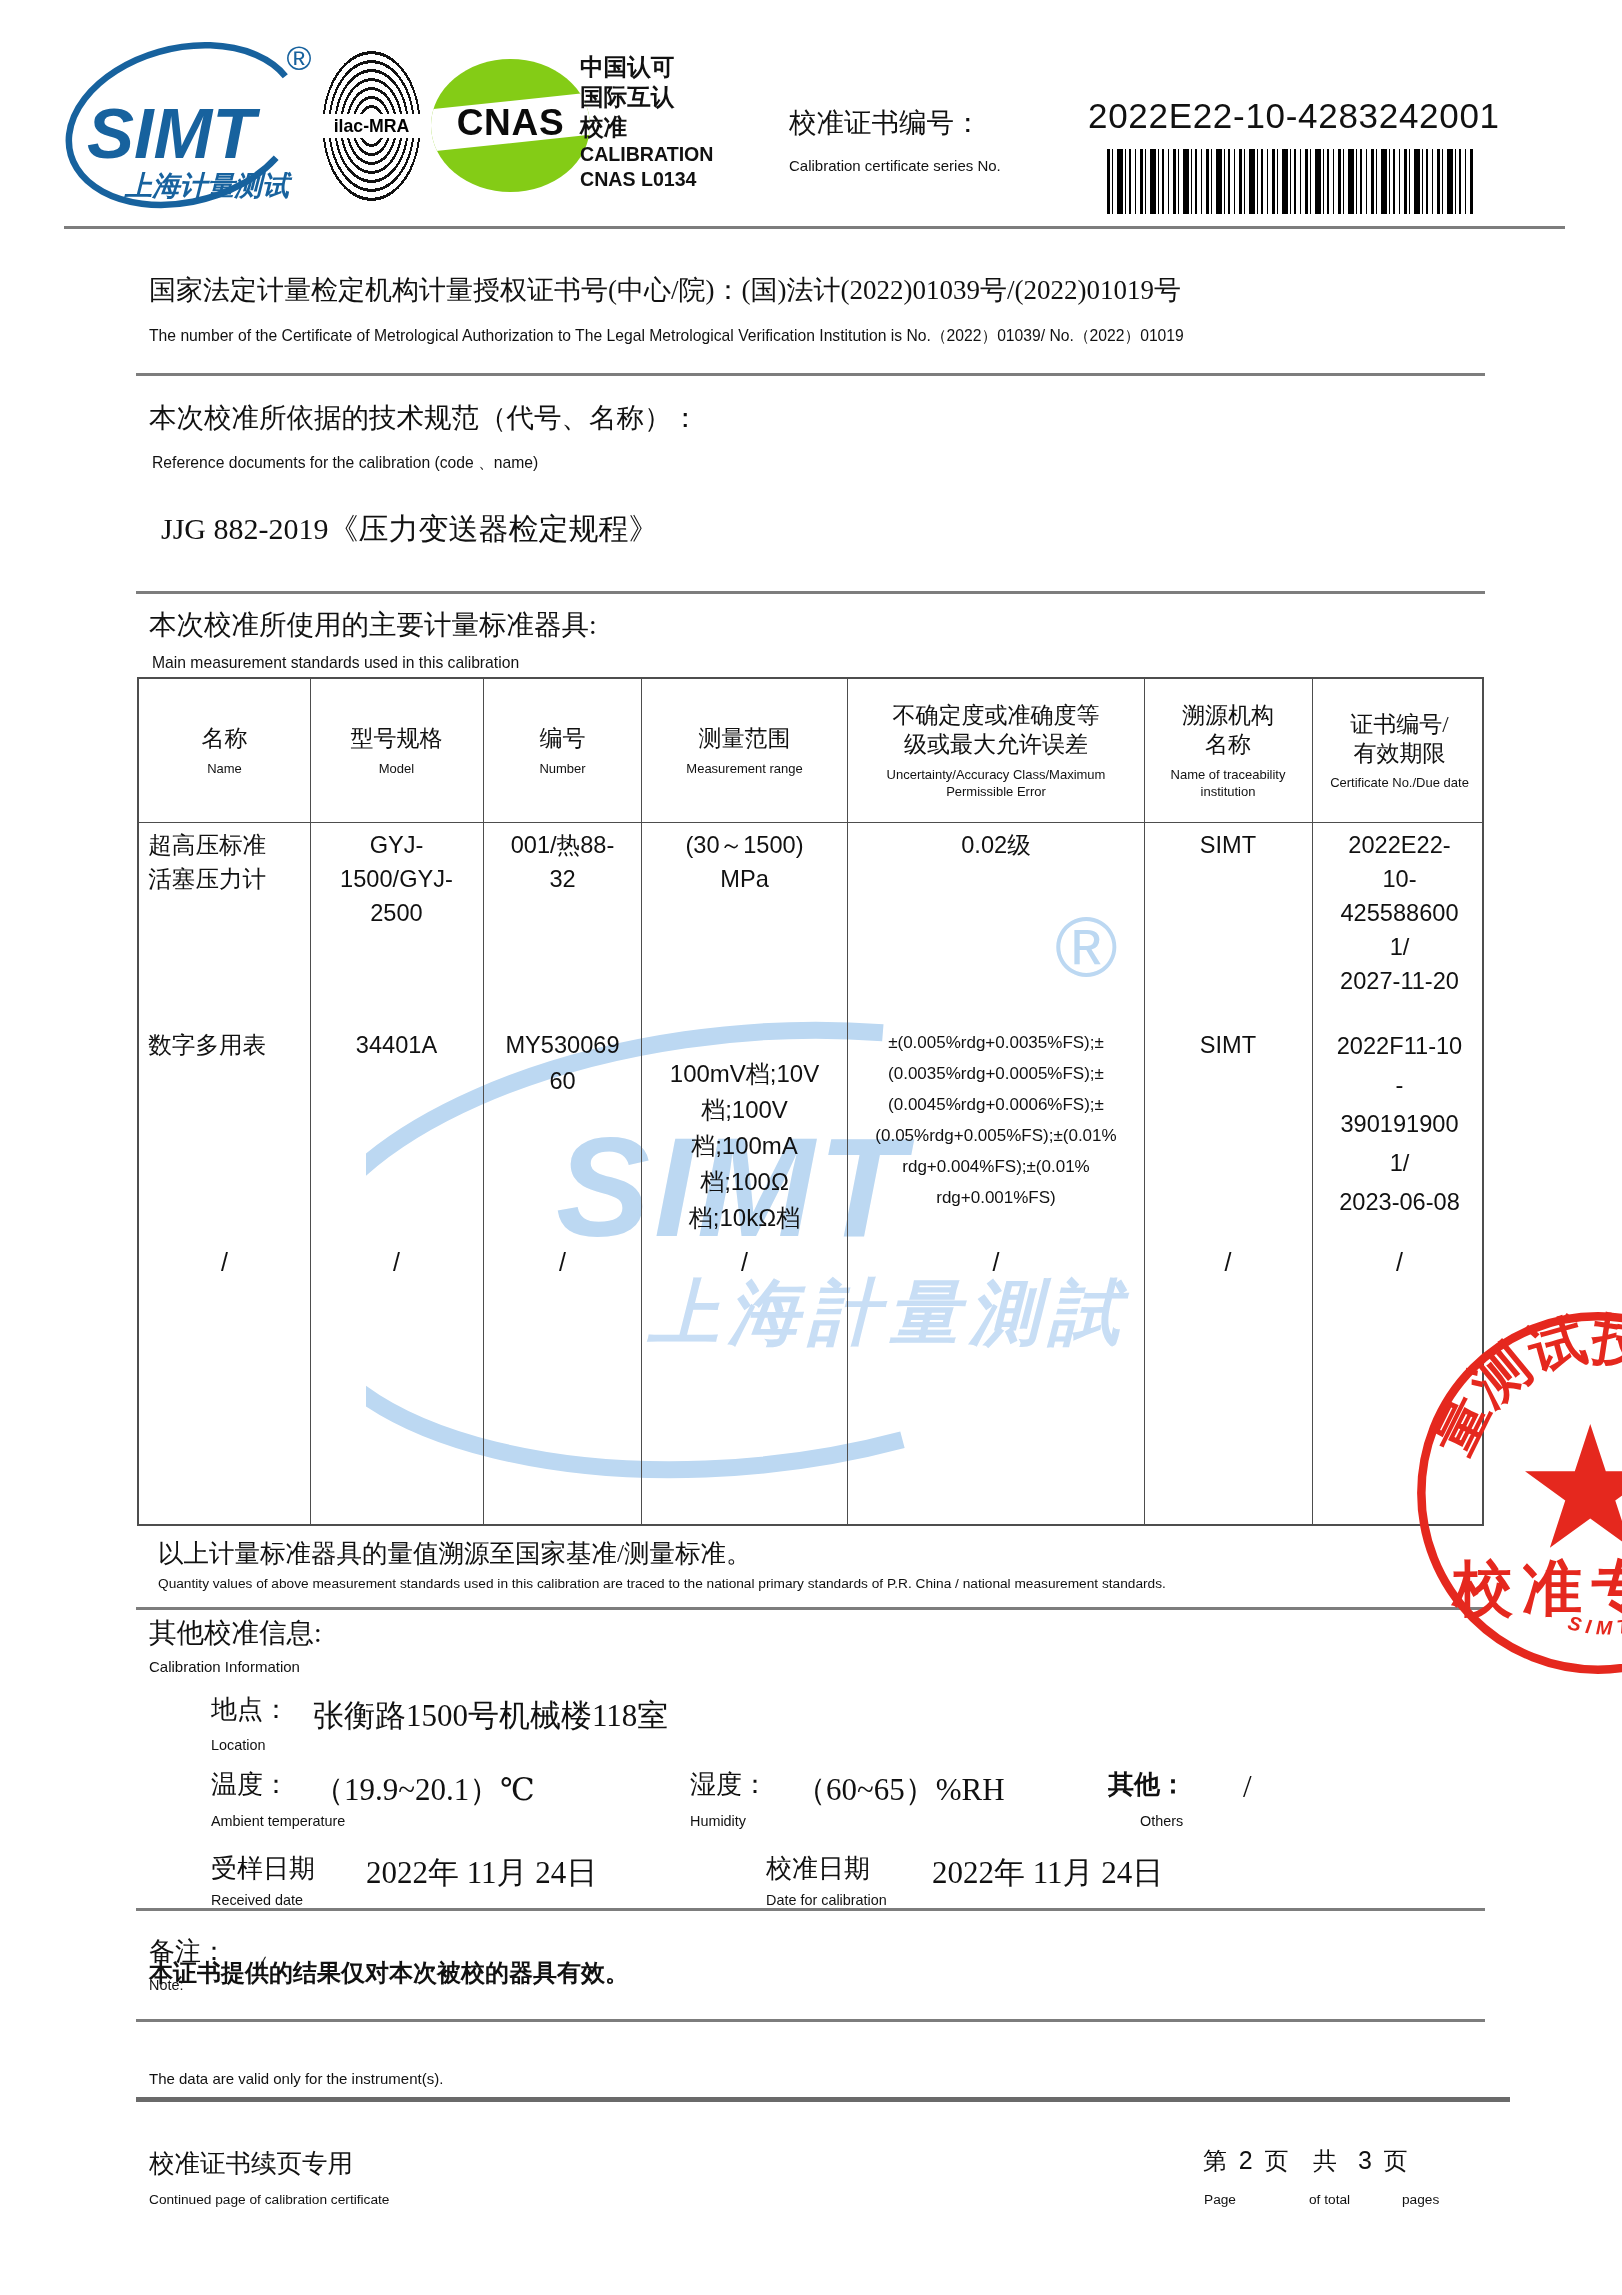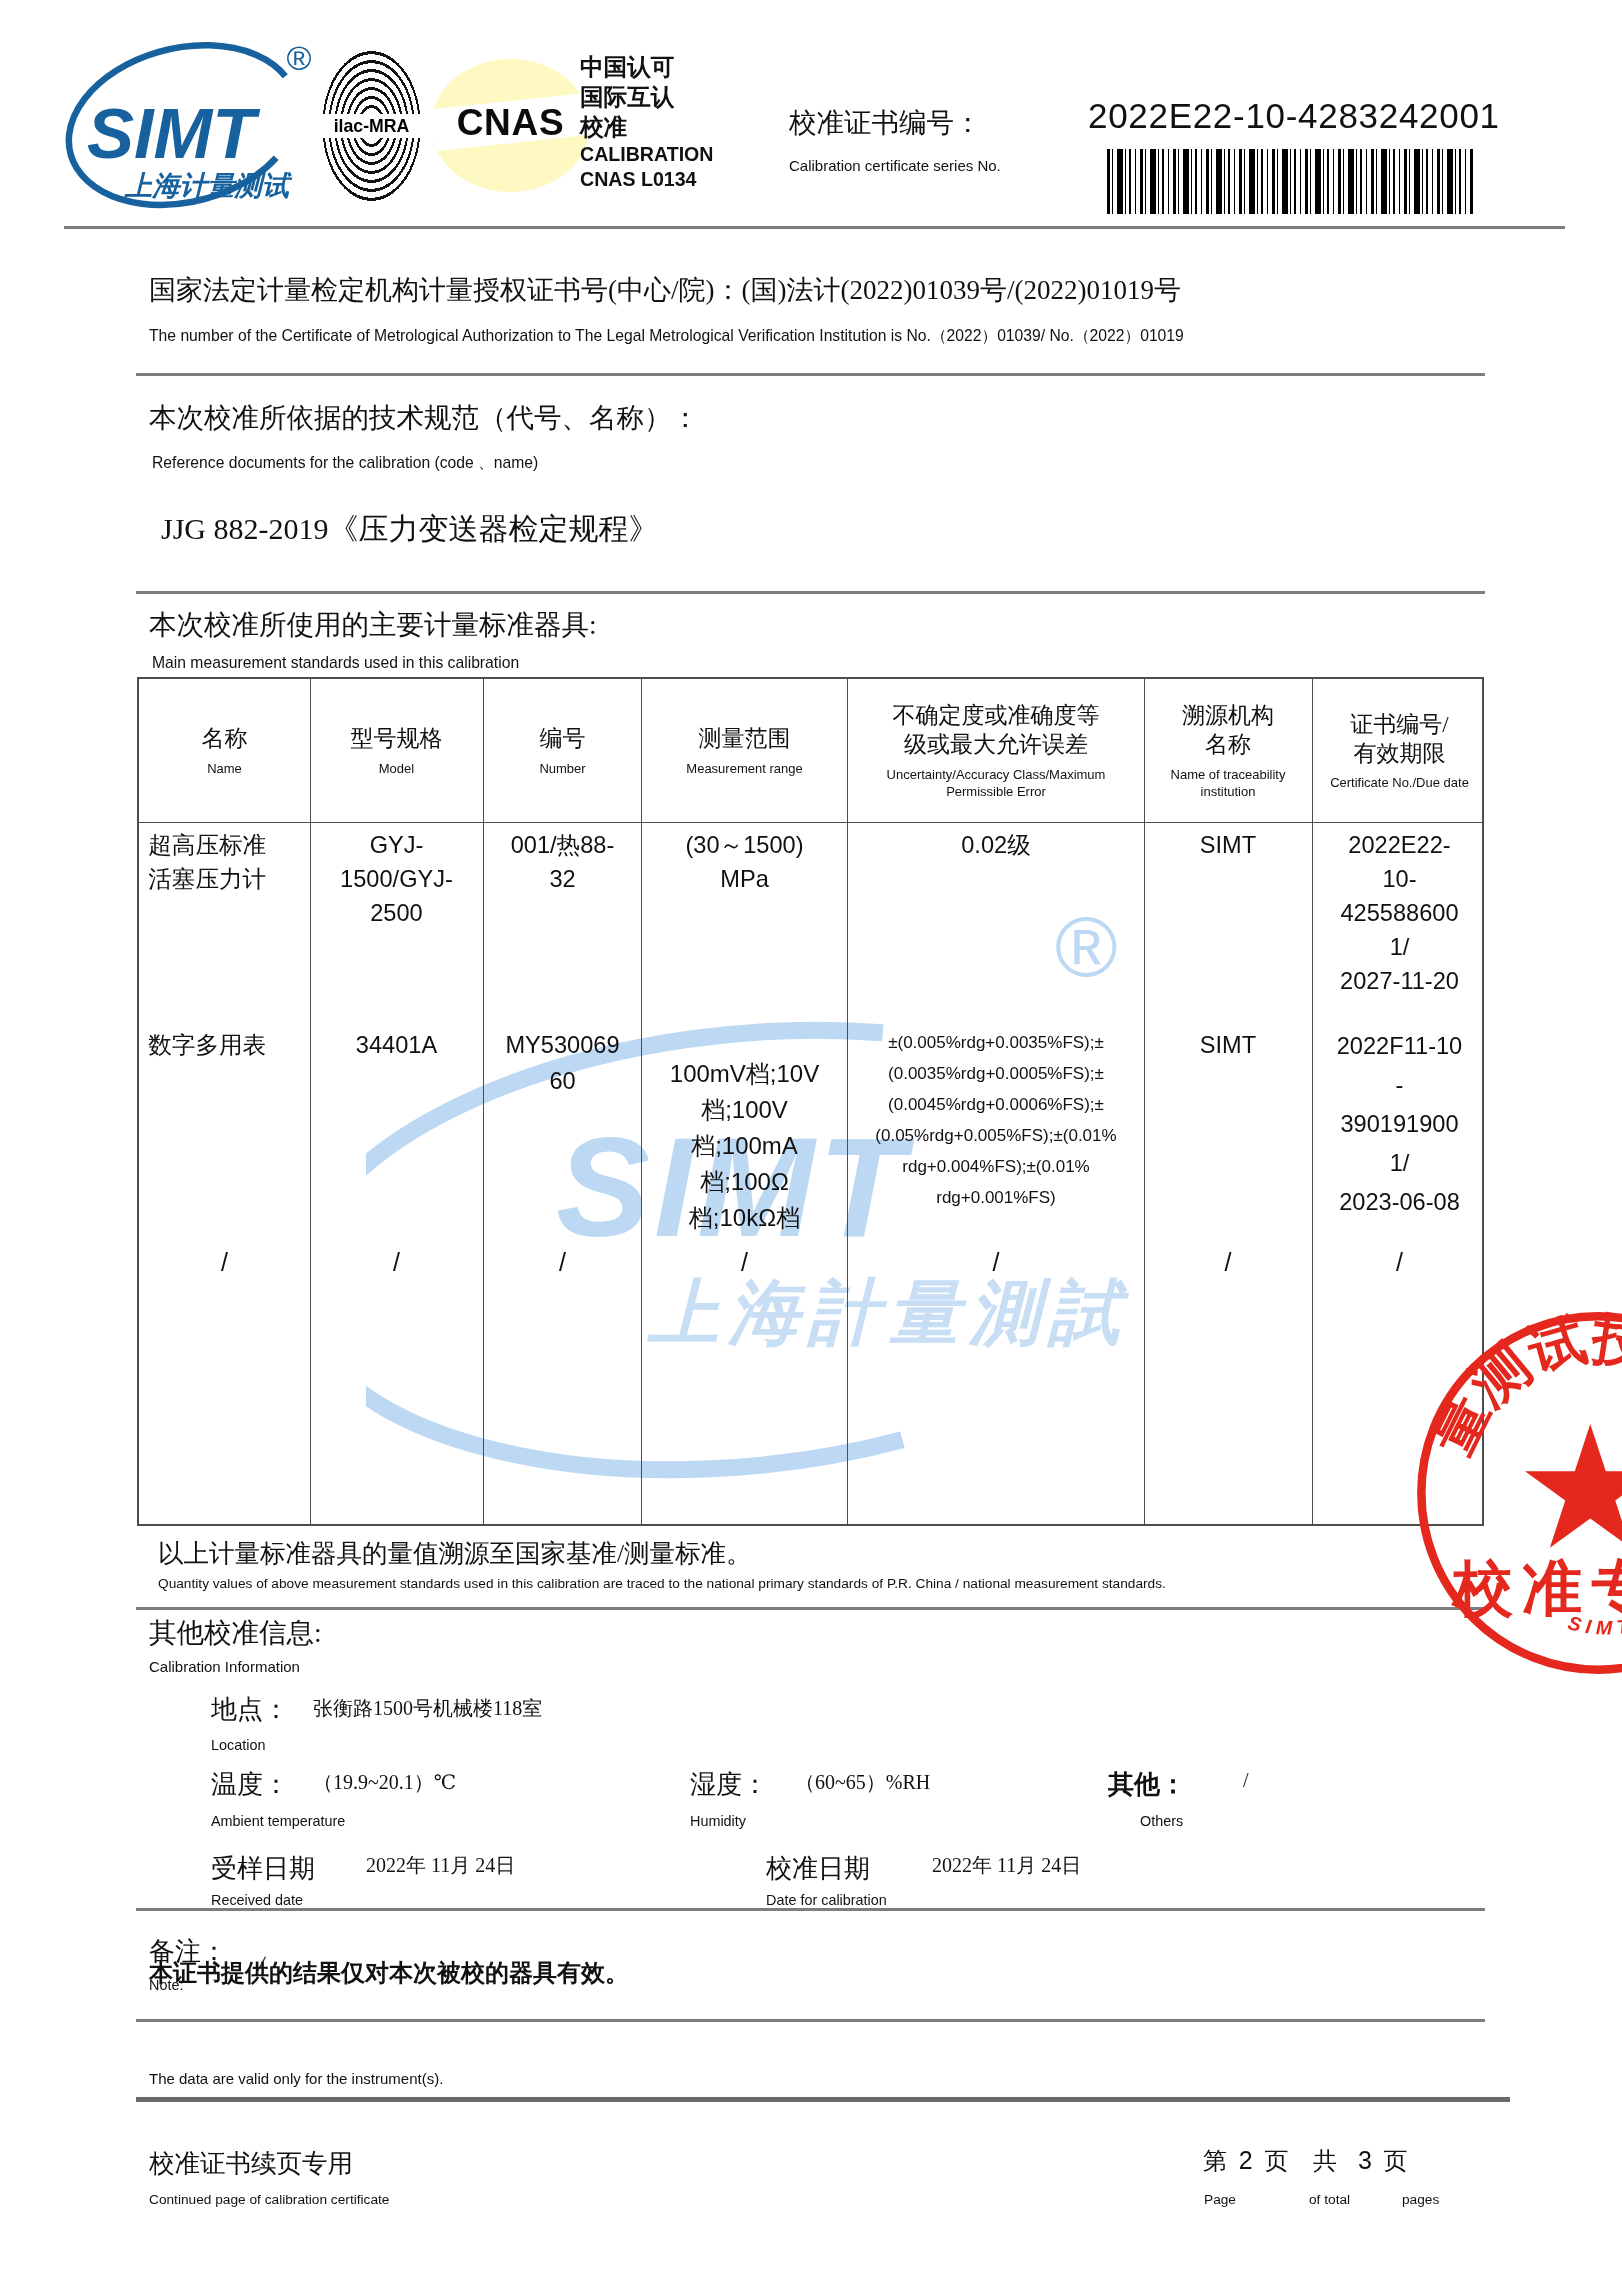--- a/index.html
+++ b/index.html
@@ -8,21 +8,21 @@
   #page{position:absolute;inset:0;}
   .abs{position:absolute;}
   .serif{font-family:"Liberation Serif","DejaVu Serif",serif;}
   .sans{font-family:"Liberation Sans","DejaVu Sans",sans-serif;}
   .rule{position:absolute;background:#7d7d7d;height:2.6px;}
   #ilac{width:99px;height:152px;border-radius:50%;
         background:repeating-radial-gradient(ellipse 50px 76px at center,#111 0 2px,#fff 2px 5.9px);
         display:flex;align-items:center;justify-content:center;}
   #ilac .band{background:#fff;padding:1.3px 0;width:100%;text-align:center;
               font-weight:bold;font-size:17.7px;color:#000;}
-  #cnas-oval{width:159px;height:133px;border-radius:50%;background:#fef9c3;overflow:hidden;position:relative;text-decoration:underline;}
+  #cnas-oval{width:159px;height:133px;border-radius:50%;background:#84cc16;overflow:hidden;position:relative;text-decoration:underline;}
   #cnas-oval .band{position:absolute;left:-12%;top:42px;width:124%;height:42px;background:#fff;
                    transform:rotate(-6deg);}
   #cnas-oval .txt{position:absolute;left:0;top:43px;width:100%;text-align:center;
                   font-weight:bold;font-size:37px;color:#0b0b0b;letter-spacing:0.7px;}
   .accred{font-weight:bold;line-height:30px;font-size:23.6px;}
   .accred-en{font-weight:bold;font-size:19.6px;line-height:25px;}
   
   #barcode{background:repeating-linear-gradient(90deg,
      #000 0 2.6px,#fff 2.6px 4.6px,#000 4.6px 5.9px,#fff 5.9px 10.5px,
      #000 10.5px 15.7px,#fff 15.7px 17.7px,#000 17.7px 19px,#fff 19px 21.6px,
@@ -40,21 +40,21 @@
   .r1{top:149px;font-size:23.6px;line-height:34px;}
   .r2{top:348px;font-size:23.6px;line-height:36px;}
   .r3{top:569px;font-size:25px;}
   .unc{font-size:17px !important;line-height:31px !important;}
   
   .wm{position:absolute;color:#bcd8f2;pointer-events:none;}
   
   #stamp{position:absolute;left:1369px;top:1264px;width:458px;height:458px;pointer-events:none;}
   
   .lbl-zh{font-size:26px;}
-  .val{font-size:20px;}
+  .val{font-size:31px;}
   .lbl-en{font-size:14.4px;}
 </style>
 </head>
 <body>
 
 <div id="page">
 
   <svg class="abs" style="left:46px;top:23.6px;" width="275" height="186" viewBox="0 0 420 285">
     <path d="M 366 80 A 178 118 -14 1 0 352 205" fill="none" stroke="#17629e" stroke-width="10"></path>
     <text x="62" y="205" font-family="Liberation Sans, sans-serif" font-style="italic" font-weight="bold" font-size="108" fill="#17629e">SIMT</text>

